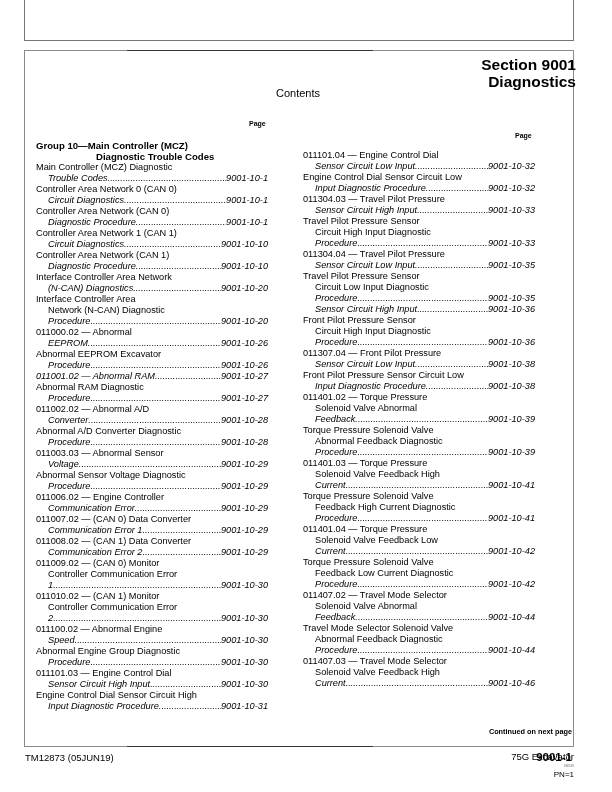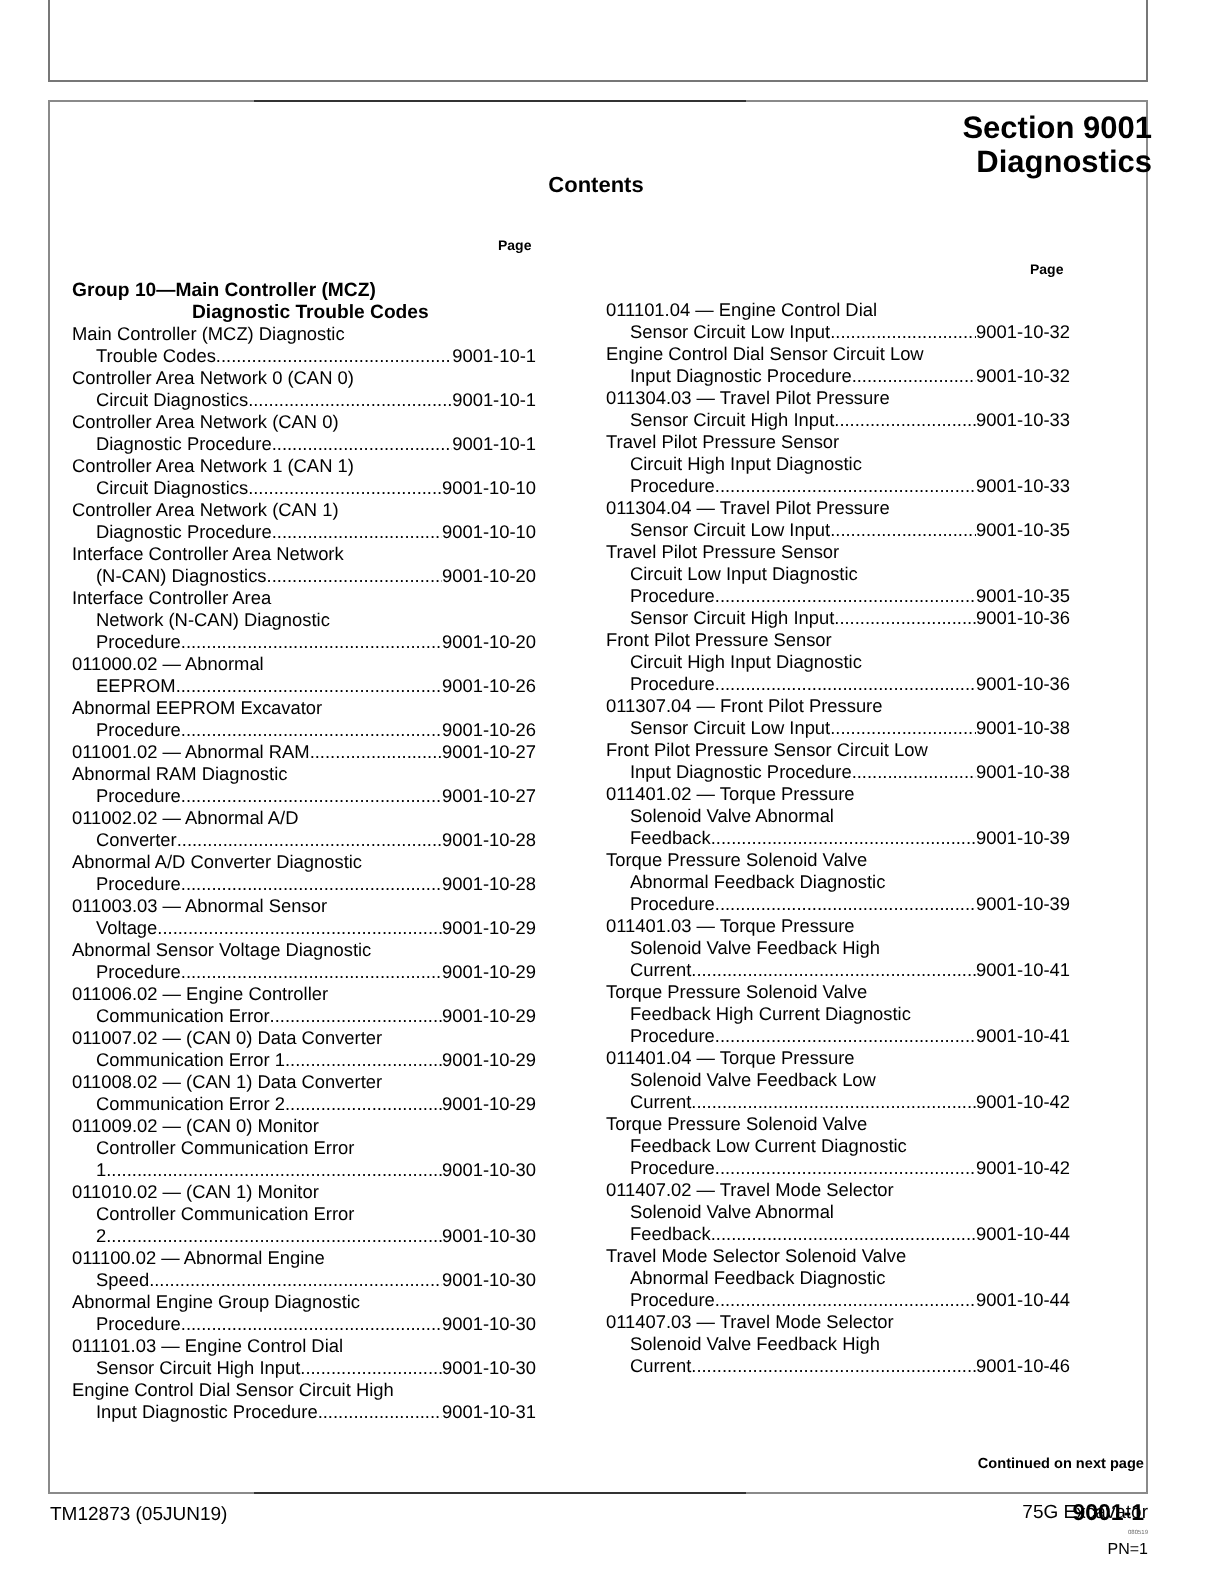--- a/index.html
+++ b/index.html
@@ -7,31 +7,31 @@
            font-family: "Liberation Sans", sans-serif; color: #000; }
     .prev-frame { position: absolute; left: 24px; top: 0; width: 550px; height: 41px;
                   border-left: 1px solid #777; border-right: 1px solid #777; border-bottom: 1px solid #777; box-sizing: border-box; }
     .page-frame { position: absolute; left: 24px; top: 50px; width: 550px; height: 697px;
                   border: 1px solid #8a8a8a; box-sizing: border-box; }
     .page-frame .topbar { position: absolute; left: 102px; top: -1px; width: 246px; height: 1px; background: #333; }
     .page-frame .botbar { position: absolute; left: 102px; bottom: -1px; width: 246px; height: 1px; background: #333; }
     .section-title { position: absolute; right: 36px; top: 56px; text-align: right;
                      font-weight: bold; font-size: 15.5px; line-height: 17px; }
     .contents-title { position: absolute; left: 0; width: 596px; top: 87px; text-align: center;
-                      font-weight: bold; font-size: 11px; }
+                      font-weight: normal; font-size: 11px; }
     .page-hdr { position: absolute; font-weight: bold; font-size: 7px; }
     .col { position: absolute; font-size: 9.2px; line-height: 11px; }
     .col-left { left: 36px; top: 140px; width: 232px; }
     .col-right { left: 303px; top: 150px; width: 232px; }
     .grp { font-weight: bold; font-size: 9.6px; line-height: 11px; }
     .grp .sub { padding-left: 60px; }
     .entry { }
     .line { white-space: nowrap; overflow: hidden; }
     .ind { padding-left: 12px; }
-    .leader { display: flex; align-items: baseline; }
+    .leader { display: flex; align-items: baseline; font-style: italic; }
     .leader .t { white-space: nowrap; }
     .leader .d { flex: 1; overflow: hidden; white-space: nowrap; }
     .leader .d::before { content: "................................................................................................................................................"; }
     .leader .p { white-space: nowrap; }
     .continued { position: absolute; right: 40px; top: 727px; font-weight: bold; font-size: 7.3px; }
     .footer-left { position: absolute; left: 25px; top: 752px; font-size: 9.5px; }
     .footer-center { position: absolute; left: 0; width: 572px; text-align: right; top: 751px; font-weight: bold; font-size: 11.5px; }
     .footer-right { position: absolute; right: 38px; top: 751px; font-size: 9.5px; text-align: left; }
     .tiny-code { position: absolute; right: 38px; top: 764px; font-size: 3px; color: #666; }
     .pn { position: absolute; right: 38px; top: 770px; font-size: 8px; }

